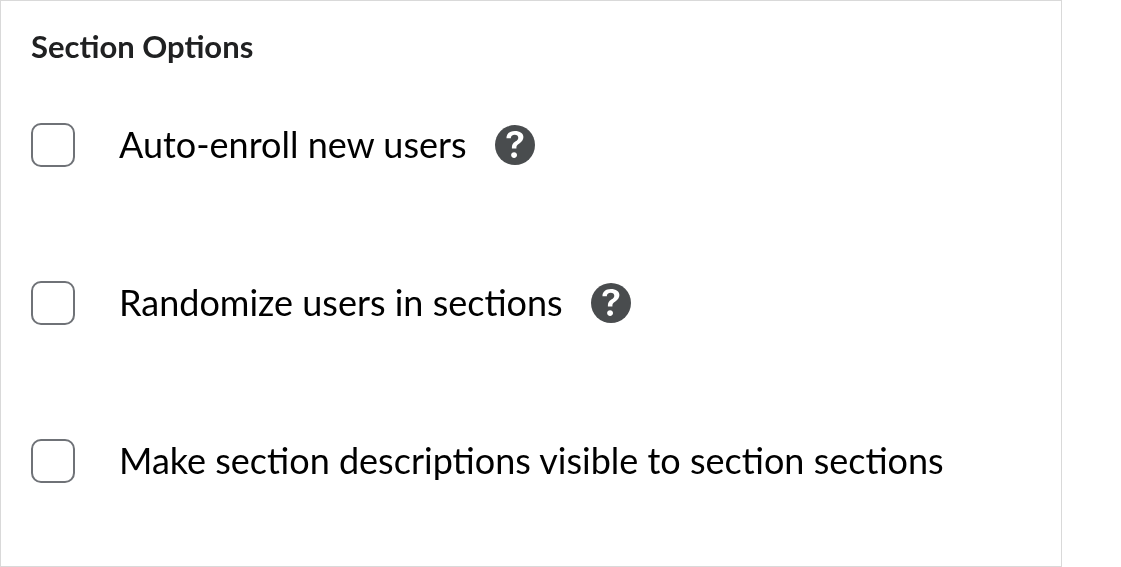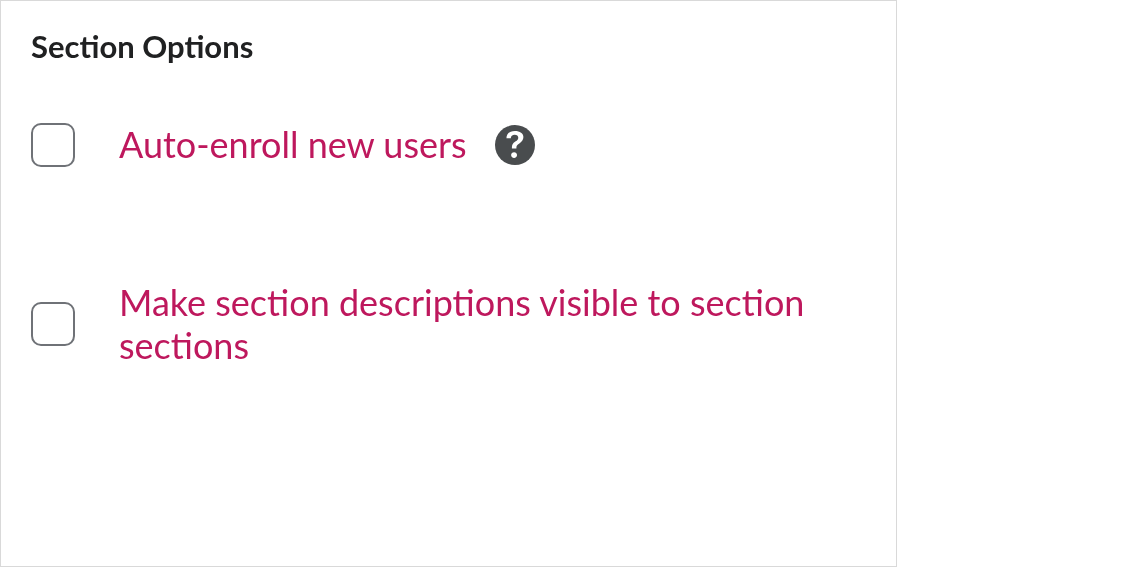--- a/index.html
+++ b/index.html
@@ -8,21 +8,21 @@
       padding: 0;
     }
     body {
       font-family: -apple-system, BlinkMacSystemFont, "Segoe UI", "Lato", "Helvetica Neue", Arial, sans-serif;
       background: #fff;
       width: 1121px;
       height: 567px;
     }
     .panel {
       border: 1px solid #d9d9d9;
-      width: 897px;
+      width: 1062px;
       height: 567px;
       padding: 26px 30px;
     }
     .panel-title {
       font-size: 31px;
       font-weight: 700;
       color: #202122;
       margin-bottom: 58px;
     }
     .option-row {
@@ -39,21 +39,21 @@
       border: 2px solid #6f7277;
       border-radius: 10px;
       background: #fff;
       flex-shrink: 0;
       margin-right: 44px;
       cursor: pointer;
     }
     .option-label {
       font-size: 36px;
       font-weight: 400;
-      color: #be185d;
+      color: #000000;
       margin-right: 28px;
       line-height: 1.2;
     }
     .help-icon {
       width: 40px;
       height: 40px;
       border-radius: 50%;
       background: #494c4e;
       display: flex;
       align-items: center;
@@ -76,18 +76,27 @@
   <div class="option-row">
     <div class="checkbox"></div>
     <span class="option-label">Auto-enroll new users</span>
     <div class="help-icon">
       <svg viewBox="0 0 12 18">
         <path d="M5.9 0C2.6 0 0.5 1.8 0.5 4.6h2.8c0-1.4 1-2.2 2.5-2.2 1.4 0 2.3 0.8 2.3 1.9 0 1-0.5 1.6-1.9 2.5C4.5 8 4 9 4 10.6v0.6h2.9v-0.5c0-1.1 0.4-1.7 1.9-2.7 1.7-1.1 2.6-2.4 2.6-4.1C11.4 1.6 9.2 0 5.9 0zM5.4 13.6c-1.1 0-1.9 0.8-1.9 1.9 0 1.1 0.8 1.9 1.9 1.9 1.1 0 1.9-0.8 1.9-1.9 0-1.1-0.8-1.9-1.9-1.9z"></path>
       </svg>
     </div>
   </div>
 
+  <div class="option-row">
+    <div class="checkbox"></div>
+    <span class="option-label">Randomize users in sections</span>
+    <div class="help-icon">
+      <svg viewBox="0 0 12 18">
+        <path d="M5.9 0C2.6 0 0.5 1.8 0.5 4.6h2.8c0-1.4 1-2.2 2.5-2.2 1.4 0 2.3 0.8 2.3 1.9 0 1-0.5 1.6-1.9 2.5C4.5 8 4 9 4 10.6v0.6h2.9v-0.5c0-1.1 0.4-1.7 1.9-2.7 1.7-1.1 2.6-2.4 2.6-4.1C11.4 1.6 9.2 0 5.9 0zM5.4 13.6c-1.1 0-1.9 0.8-1.9 1.9 0 1.1 0.8 1.9 1.9 1.9 1.1 0 1.9-0.8 1.9-1.9 0-1.1-0.8-1.9-1.9-1.9z"></path>
+      </svg>
+    </div>
+  </div>
 
   <div class="option-row">
     <div class="checkbox"></div>
     <span class="option-label">Make section descriptions visible to section sections</span>
   </div>
 </div>
 
 </body></html>

